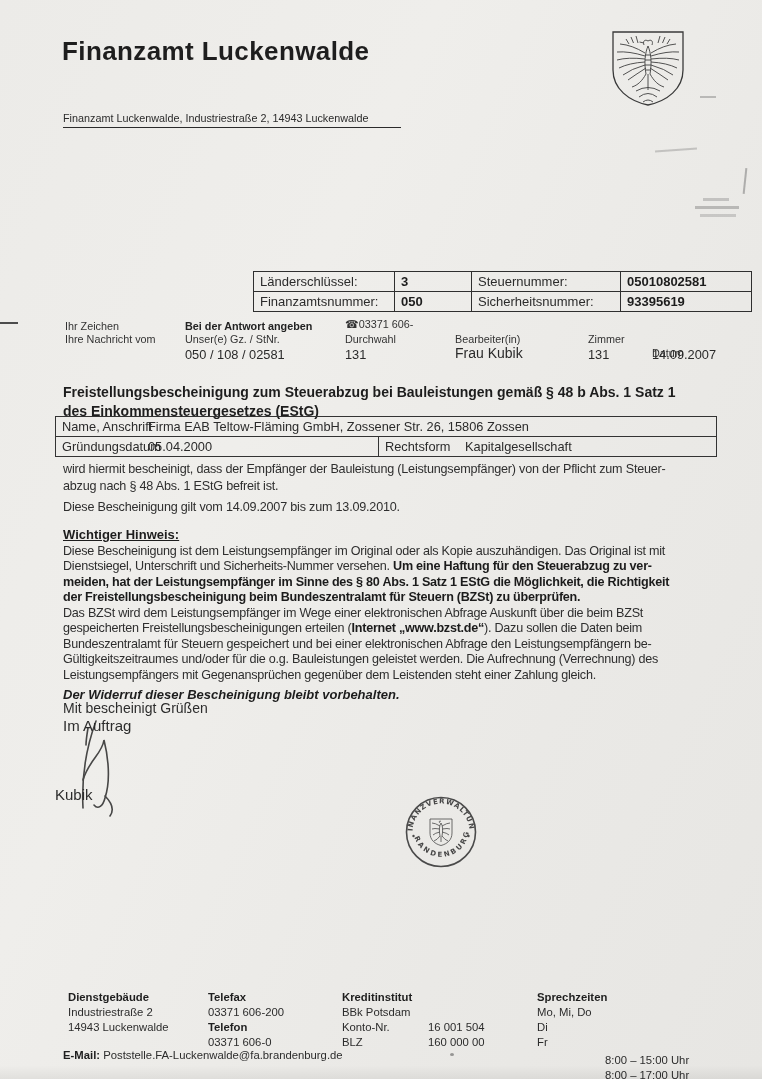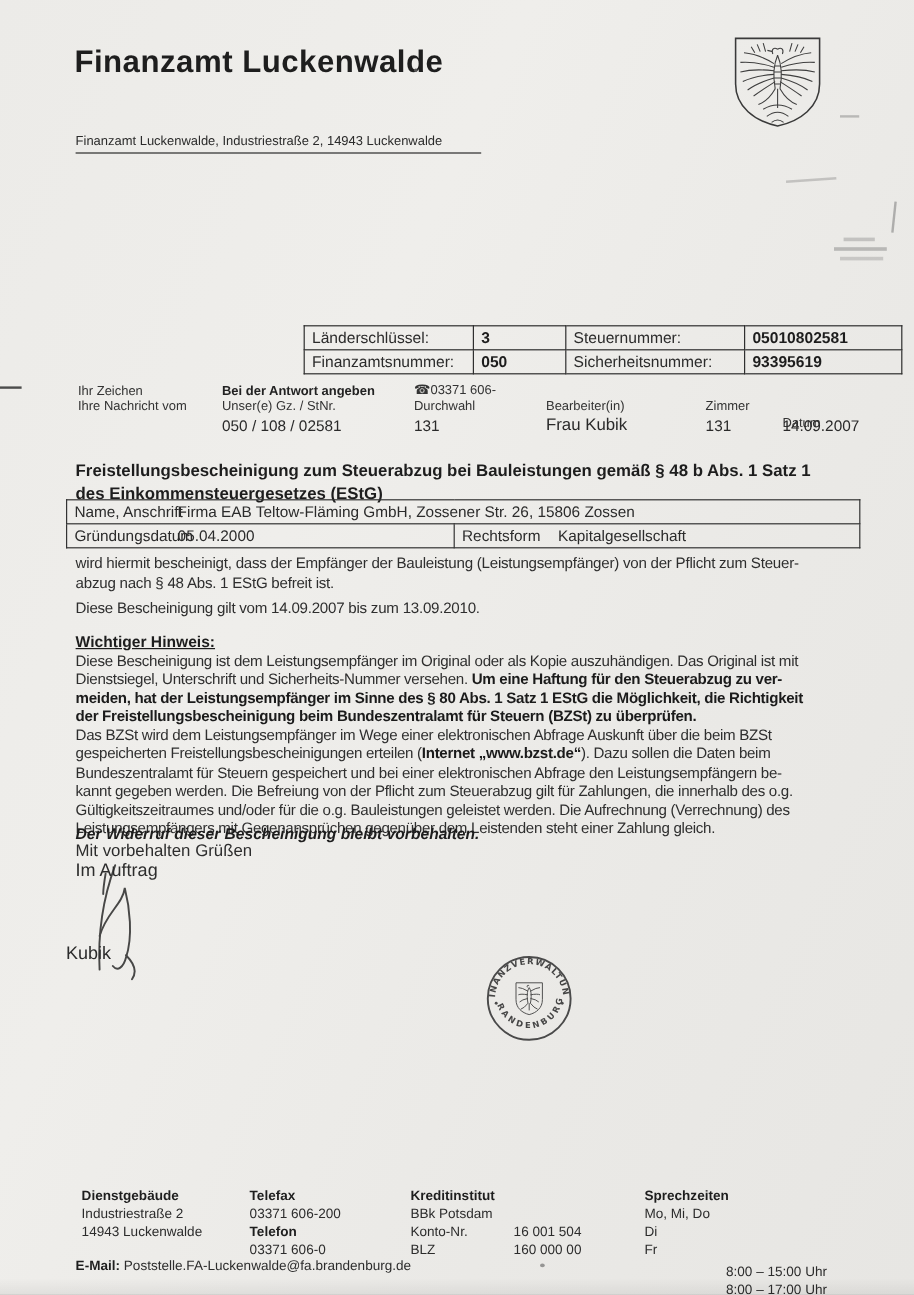--- a/index.html
+++ b/index.html
@@ -124,28 +124,27 @@
   <div class="abs notice" style="left:63px;top:544px;">
     <div><span>Diese Bescheinigung ist dem Leistungsempfänger im Original oder als Kopie auszuhändigen. Das Original ist mit</span></div>
     <div><span>Dienstsiegel, Unterschrift und Sicherheits-Nummer versehen. </span><b>Um eine Haftung für den Steuerabzug zu ver-</b></div>
     <div><b>meiden, hat der Leistungsempfänger im Sinne des § 80 Abs. 1 Satz 1 EStG die Möglichkeit, die Richtigkeit</b></div>
     <div><b>der Freistellungsbescheinigung beim Bundeszentralamt für Steuern (BZSt) zu überprüfen.</b></div>
   </div>
   <div class="abs notice" style="left:63px;top:606px;">
     <div><span>Das BZSt wird dem Leistungsempfänger im Wege einer elektronischen Abfrage Auskunft über die beim BZSt</span></div>
     <div><span>gespeicherten Freistellungsbescheinigungen erteilen (</span><b>Internet „www.bzst.de“</b><span>). Dazu sollen die Daten beim</span></div>
     <div><span>Bundeszentralamt für Steuern gespeichert und bei einer elektronischen Abfrage den Leistungsempfängern be-</span></div>
-    <div><span>kannt gegeben werden. Die Befreiung von der Pflicht zum Steuerabzug gilt für Zahlungen, die innerhalb des o.g.</span></div>
     <div><span>Gültigkeitszeitraumes und/oder für die o.g. Bauleistungen geleistet werden. Die Aufrechnung (Verrechnung) des</span></div>
     <div><span>Leistungsempfängers mit Gegenansprüchen gegenüber dem Leistenden steht einer Zahlung gleich.</span></div>
   </div>
   <div class="abs revocation" style="left:63px;top:687px;">Der Widerruf dieser Bescheinigung bleibt vorbehalten.</div>
 
   <div class="abs closing" style="left:63px;top:700px;">
-    <div>Mit vorbehalten Grüßen</div>
+    <div>Mit bescheinigt Grüßen</div>
     <div style="font-size:15px;">Im Auftrag</div>
   </div>
 
   <svg class="abs" style="left:58px;top:718px;" width="92" height="100" viewBox="0 0 92 100">
     <g fill="none" stroke="#2a2a2a" stroke-width="1.6" stroke-linecap="round" opacity="0.85">
       <path d="M38,3 C31,22 23,52 25,90"></path>
       <path d="M25,62 C31,42 44,36 46,22 C50,38 53,62 47,80 C45,88 40,92 36,87"></path>
       <path d="M47,78 C53,84 57,91 52,98"></path>
       <path d="M30,10 C29,16 28,22 28,27"></path>
     </g>

